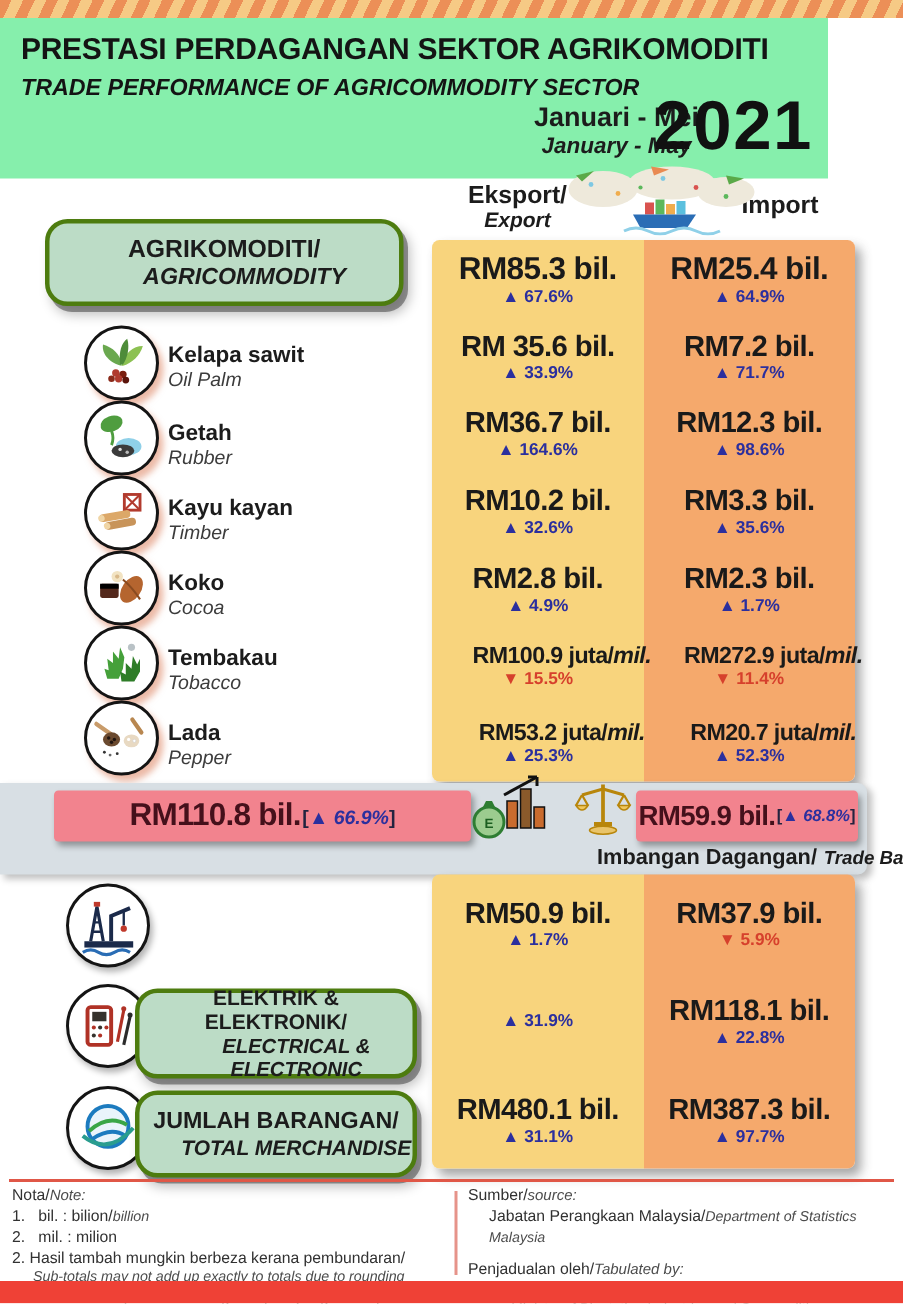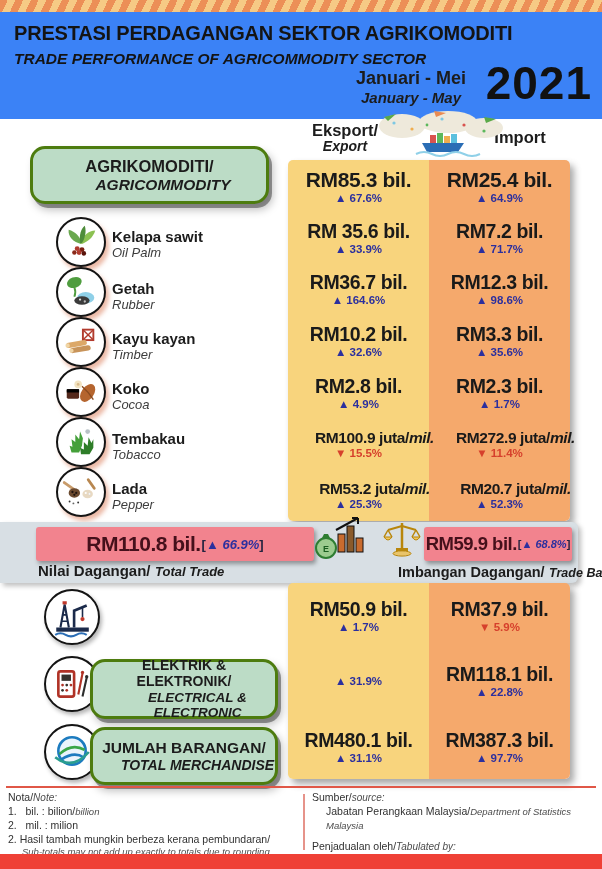--- a/index.html
+++ b/index.html
@@ -3,21 +3,21 @@
 <meta charset="utf-8">
 <style>
   html,body{margin:0;padding:0;background:#ffffff;}
   .page{position:relative;width:602px;height:869px;background:#ffffff;overflow:hidden;
         font-family:"Liberation Sans",sans-serif;color:#1c1c1c;}
   .abs{position:absolute;}
 
   
   .stripe{left:0;top:0;width:602px;height:12px;
           background:repeating-linear-gradient(115deg,#ec8f57 0 7px,#f6ca85 7px 14px);}
-  .mint{left:0;top:12px;width:602px;height:107px;background:#3b82f6;}
+  .mint{left:0;top:12px;width:552px;height:107px;background:#86efac;}
   .title{left:14px;top:10px;font-size:20px;font-weight:800;letter-spacing:-0.2px;color:#141414;white-space:nowrap;}
   .subtitle{left:14px;top:38px;font-size:15.5px;font-weight:800;font-style:italic;color:#141414;white-space:nowrap;}
   .period{left:316px;top:56px;width:190px;text-align:center;line-height:1.15;}
   .period .my{font-size:18px;font-weight:800;}
   .period .en{font-size:15px;font-weight:700;font-style:italic;}
   .year{right:10px;top:44px;font-size:46px;font-weight:800;letter-spacing:1px;color:#111;}
 
   
   .colhead{font-weight:800;font-size:16.5px;text-align:center;line-height:1.1;}
   .colhead .en{font-size:14px;font-style:italic;font-weight:700;}
@@ -310,24 +310,20 @@
   <svg class="abs" style="left:314px;top:514px;" width="54" height="46" viewBox="0 0 54 46">
     <path d="M22 16 L44 4" stroke="#111" stroke-width="2" fill="none"></path>
     <path d="M44 4 L38 4 M44 4 L44 10" stroke="#111" stroke-width="2" fill="none"></path>
     <rect x="24" y="20" width="7" height="18" fill="#c96b2e" stroke="#111"></rect>
     <rect x="33" y="12" width="7" height="26" fill="#8a5a2b" stroke="#111"></rect>
     <rect x="42" y="24" width="7" height="14" fill="#c96b2e" stroke="#111"></rect>
     <path d="M8 24 L16 24 L14 20 L10 20 Z" fill="#2e7d32"></path>
     <circle cx="12" cy="34" r="10" fill="#9ccc8f" stroke="#2e7d32" stroke-width="2"></circle>
     <text x="12" y="38" font-size="9" font-weight="bold" text-anchor="middle" fill="#1b5e20">E</text>
   </svg>
-  <div class="abs bandlabel" style="left:38px;top:562px;">
-    <span style="font-size:15px;">Nilai Dagangan/</span>
-    <span class="en" style="font-size:13px;">Total Trade</span>
-  </div>
 
   <svg class="abs" style="left:382px;top:519px;" width="40" height="40" viewBox="0 0 40 40">
     <path d="M20 4 L20 29" stroke="#b8860b" stroke-width="2.5"></path>
     <path d="M20 7 L6 11 M20 7 L34 11" stroke="#b8860b" stroke-width="2"></path>
     <path d="M6 11 L2 18 M6 11 L10 18" stroke="#b8860b" stroke-width="1.5"></path>
     <path d="M34 11 L30 18 M34 11 L38 18" stroke="#b8860b" stroke-width="1.5"></path>
     <path d="M2 18 Q6 24 10 18 Z" fill="#f0c75e" stroke="#b8860b"></path>
     <path d="M30 18 Q34 24 38 18 Z" fill="#f0c75e" stroke="#b8860b"></path>
     <rect x="14" y="29" width="12" height="3" fill="#b8860b"></rect>
     <ellipse cx="20" cy="34.5" rx="9" ry="2.6" fill="#e9c46a" stroke="#b8860b"></ellipse>

